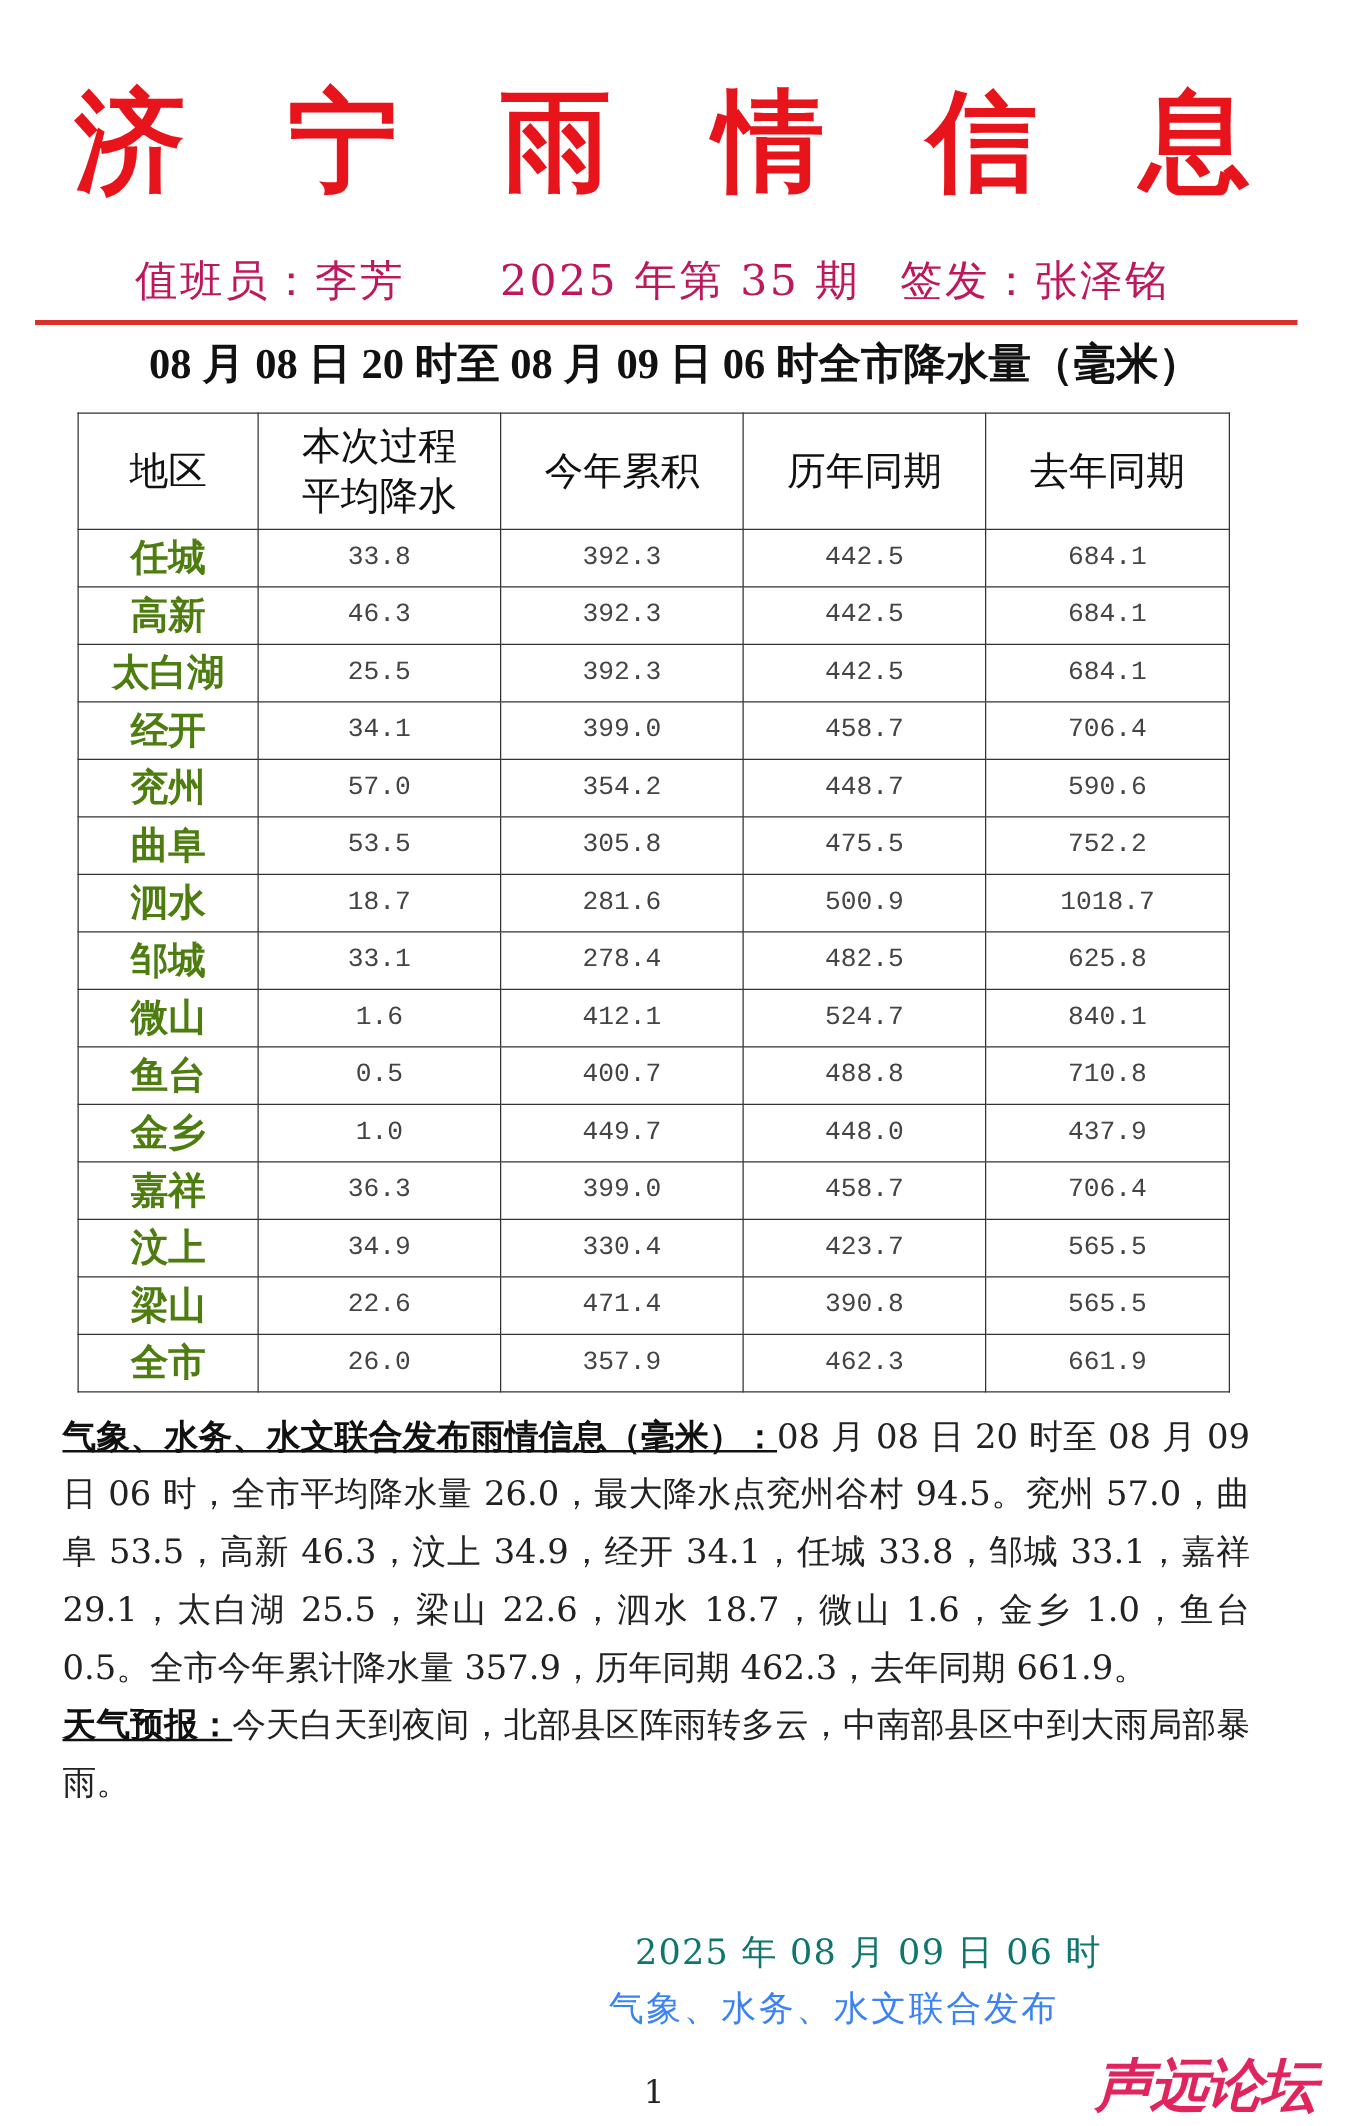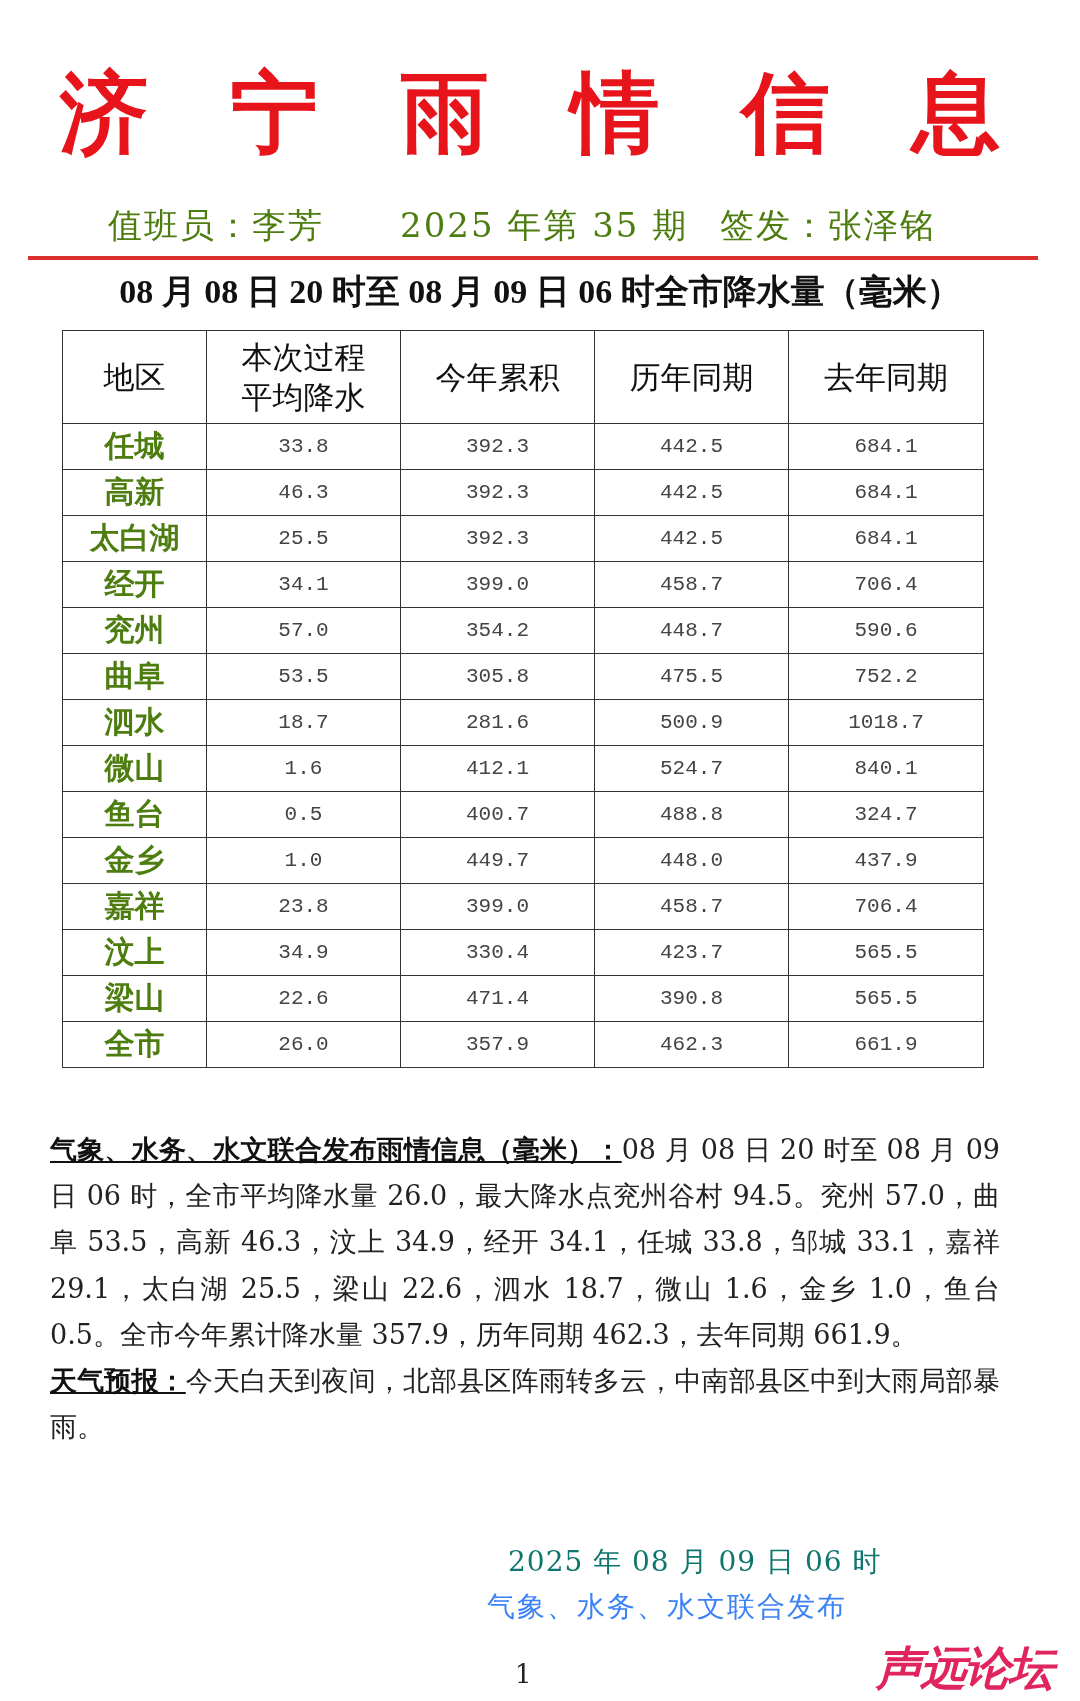--- a/index.html
+++ b/index.html
@@ -1,21 +1,21 @@
 <!DOCTYPE html>
 <html><head>
   <meta charset="utf-8">
   <style>
     html, body { margin: 0; padding: 0; background: #ffffff; }
     body { width: 1080px; height: 1701px; position: relative; overflow: hidden; color: #1a1a1a; font-family: "DejaVu Serif", "Liberation Serif", serif; }
 
     .masthead { position: absolute; left: 60px; top: 62px; width: 940px; height: 100px; display: flex; justify-content: space-between; align-items: center; }
     .masthead span { color: #e8141c; font-family: "DejaVu Serif", "Liberation Serif", serif; font-size: 88px; line-height: 100px; font-weight: bold; display: block; }
 
-    .meta-row { position: absolute; top: 203px; left: 0; width: 1080px; height: 44px; font-size: 34px; line-height: 44px; color: #4d7c0f; font-family: "DejaVu Serif", "Liberation Serif", serif; }
+    .meta-row { position: absolute; top: 203px; left: 0; width: 1080px; height: 44px; font-size: 34px; line-height: 44px; color: #be185d; font-family: "DejaVu Serif", "Liberation Serif", serif; }
     .meta-row .m { position: absolute; top: 0; white-space: nowrap; letter-spacing: 2px; }
 
     .red-rule { position: absolute; left: 28px; top: 256px; width: 1010px; height: 4px; background: #d9302c; }
 
     .period-heading { position: absolute; left: 0; top: 270px; width: 1080px; text-align: center; font-size: 34px; line-height: 44px; font-weight: bold; font-family: "Liberation Serif", "DejaVu Serif", serif; color: #111; }
 
     table.rain { position: absolute; left: 62px; top: 330px; width: 921px; border-collapse: collapse; table-layout: fixed; }
     table.rain th, table.rain td { border: 1.5px solid #333; text-align: center; vertical-align: middle; padding: 0; }
     table.rain th { height: 92px; font-family: "DejaVu Sans", "Liberation Sans", sans-serif; font-size: 31px; line-height: 40px; font-weight: normal; color: #111; }
     table.rain td { height: 45px; font-family: "Liberation Mono", "DejaVu Sans Mono", monospace; font-size: 21px; color: #444; }
@@ -122,43 +122,50 @@
         <td>752.2</td>
       </tr>
     <tr>
         <td class="region">泗水</td>
         <td>18.7</td>
         <td>281.6</td>
         <td>500.9</td>
         <td>1018.7</td>
       </tr>
     <tr>
+        <td class="region">邹城</td>
+        <td>33.1</td>
+        <td>278.4</td>
+        <td>482.5</td>
+        <td>625.8</td>
+      </tr>
+    <tr>
         <td class="region">微山</td>
         <td>1.6</td>
         <td>412.1</td>
         <td>524.7</td>
         <td>840.1</td>
       </tr>
     <tr>
         <td class="region">鱼台</td>
         <td>0.5</td>
         <td>400.7</td>
         <td>488.8</td>
-        <td>324.7</td>
+        <td>710.8</td>
       </tr>
     <tr>
         <td class="region">金乡</td>
         <td>1.0</td>
         <td>449.7</td>
         <td>448.0</td>
         <td>437.9</td>
       </tr>
     <tr>
         <td class="region">嘉祥</td>
-        <td>23.8</td>
+        <td>36.3</td>
         <td>399.0</td>
         <td>458.7</td>
         <td>706.4</td>
       </tr>
     <tr>
         <td class="region">汶上</td>
         <td>34.9</td>
         <td>330.4</td>
         <td>423.7</td>
         <td>565.5</td>

